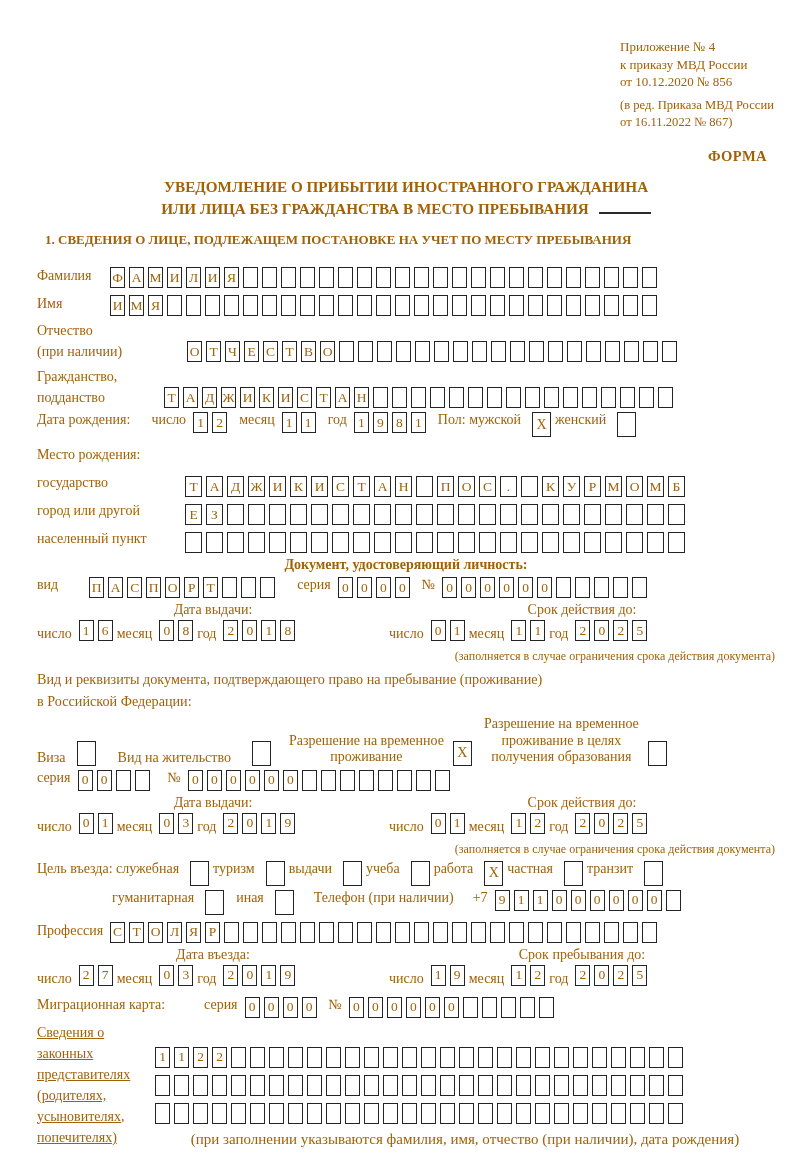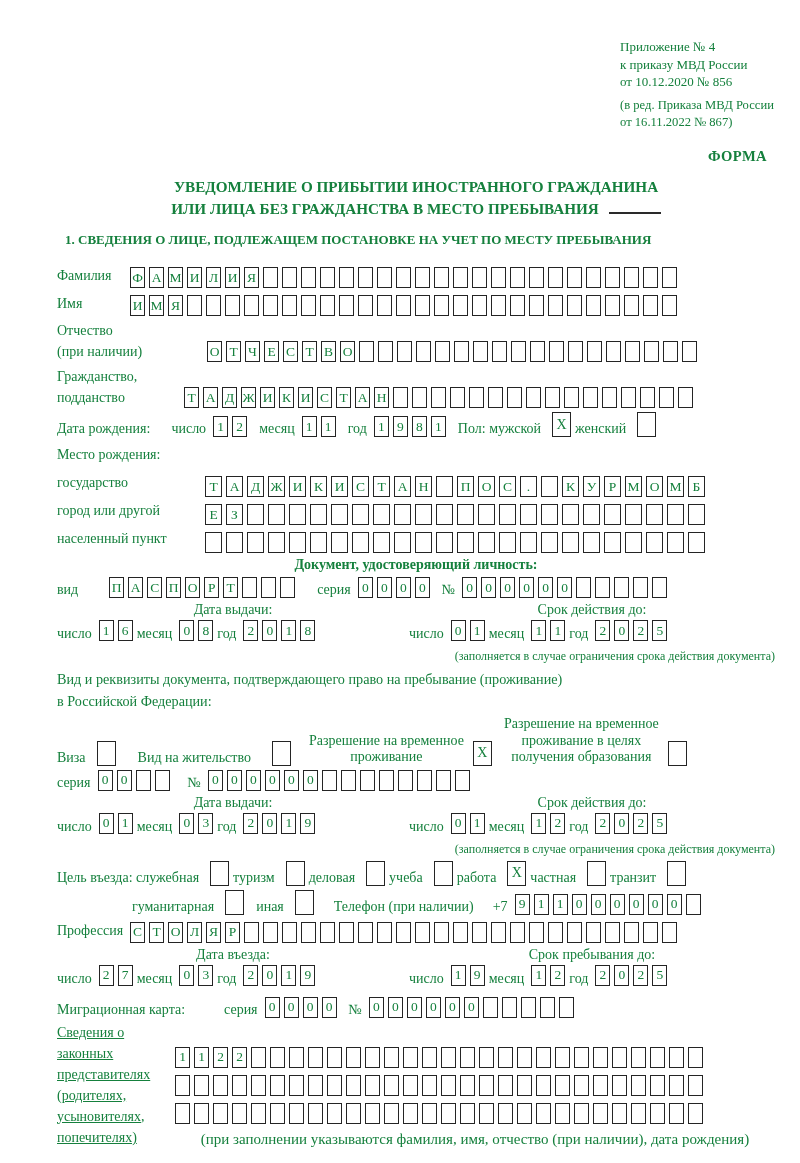--- a/index.html
+++ b/index.html
@@ -1,30 +1,30 @@
 <!DOCTYPE html>
 <html><head>
 <meta charset="utf-8">
 <style>
   * { margin:0; padding:0; box-sizing:border-box; }
   html,body { background:#ffffff; }
   .page {
     width:800px; height:1163px; background:#fff; position:relative;
-    font-family:"Liberation Serif","DejaVu Serif",serif; color:#15803d;
-    padding:38px 25px 0 57px; overflow:hidden;
+    font-family:"Liberation Serif","DejaVu Serif",serif; color:#a16207;
+    padding:38px 25px 0 37px; overflow:hidden;
   }
   .annex { position:absolute; left:620px; top:38px; font-size:13px; line-height:17.5px; }
   .annex .edition { margin-top:6px; font-size:12.6px; }
   .forma { position:absolute; top:148px; right:33px; font-size:14.6px; font-weight:700; letter-spacing:.4px; }
   .titleblock { margin-top:138px; text-align:center; font-weight:700; font-size:15.2px; line-height:22px; }
   .title-underline { display:inline-block; width:52px; border-bottom:2.2px solid #2a2a2a; margin-left:10px; }
   .section-heading { margin-top:12px; padding-left:8px; font-weight:700; font-size:13px; white-space:nowrap; }
   .form-body { margin-top:16px; }
 
-  .row { display:flex; align-items:flex-end; margin-bottom:4px; }
+  .row { display:flex; align-items:flex-start; margin-bottom:4px; }
   .row.tops { align-items:flex-end; }
   .cellrow { align-items:flex-end; }
   .rowlabel { flex:none; font-size:14px; line-height:24px; }
   .rowlabel div { white-space:nowrap; }
   .cellcol { flex:1; min-width:0; }
   .cells { display:flex; margin-bottom:7px; }
   .cellcol .cells:last-of-type { margin-bottom:0; }
   .cell {
     flex:none; width:15px; height:21px; border:1.7px solid #242424; margin-right:4px;
     display:flex; align-items:center; justify-content:center; font-size:13.5px; background:#fff;
@@ -525,21 +525,21 @@
             </div>
           </div>
         </div>
         <div class="dcaption">(заполняется в случае ограничения срока действия документа)</div>
       </div>
       <div class="row inline">
         <span class="seg-text">Цель въезда: служебная</span>
         <div class="checkbox"></div>
         <span class="seg-text">туризм</span>
         <div class="checkbox"></div>
-        <span class="seg-text">деловая</span>
+        <span class="seg-text">выдачи</span>
         <div class="checkbox"></div>
         <span class="seg-text">учеба</span>
         <div class="checkbox"></div>
         <span class="seg-text">работа</span>
         <div class="checkbox">X</div>
         <span class="seg-text">частная</span>
         <div class="checkbox"></div>
         <span class="seg-text">транзит</span>
         <div class="checkbox"></div>
       </div>

